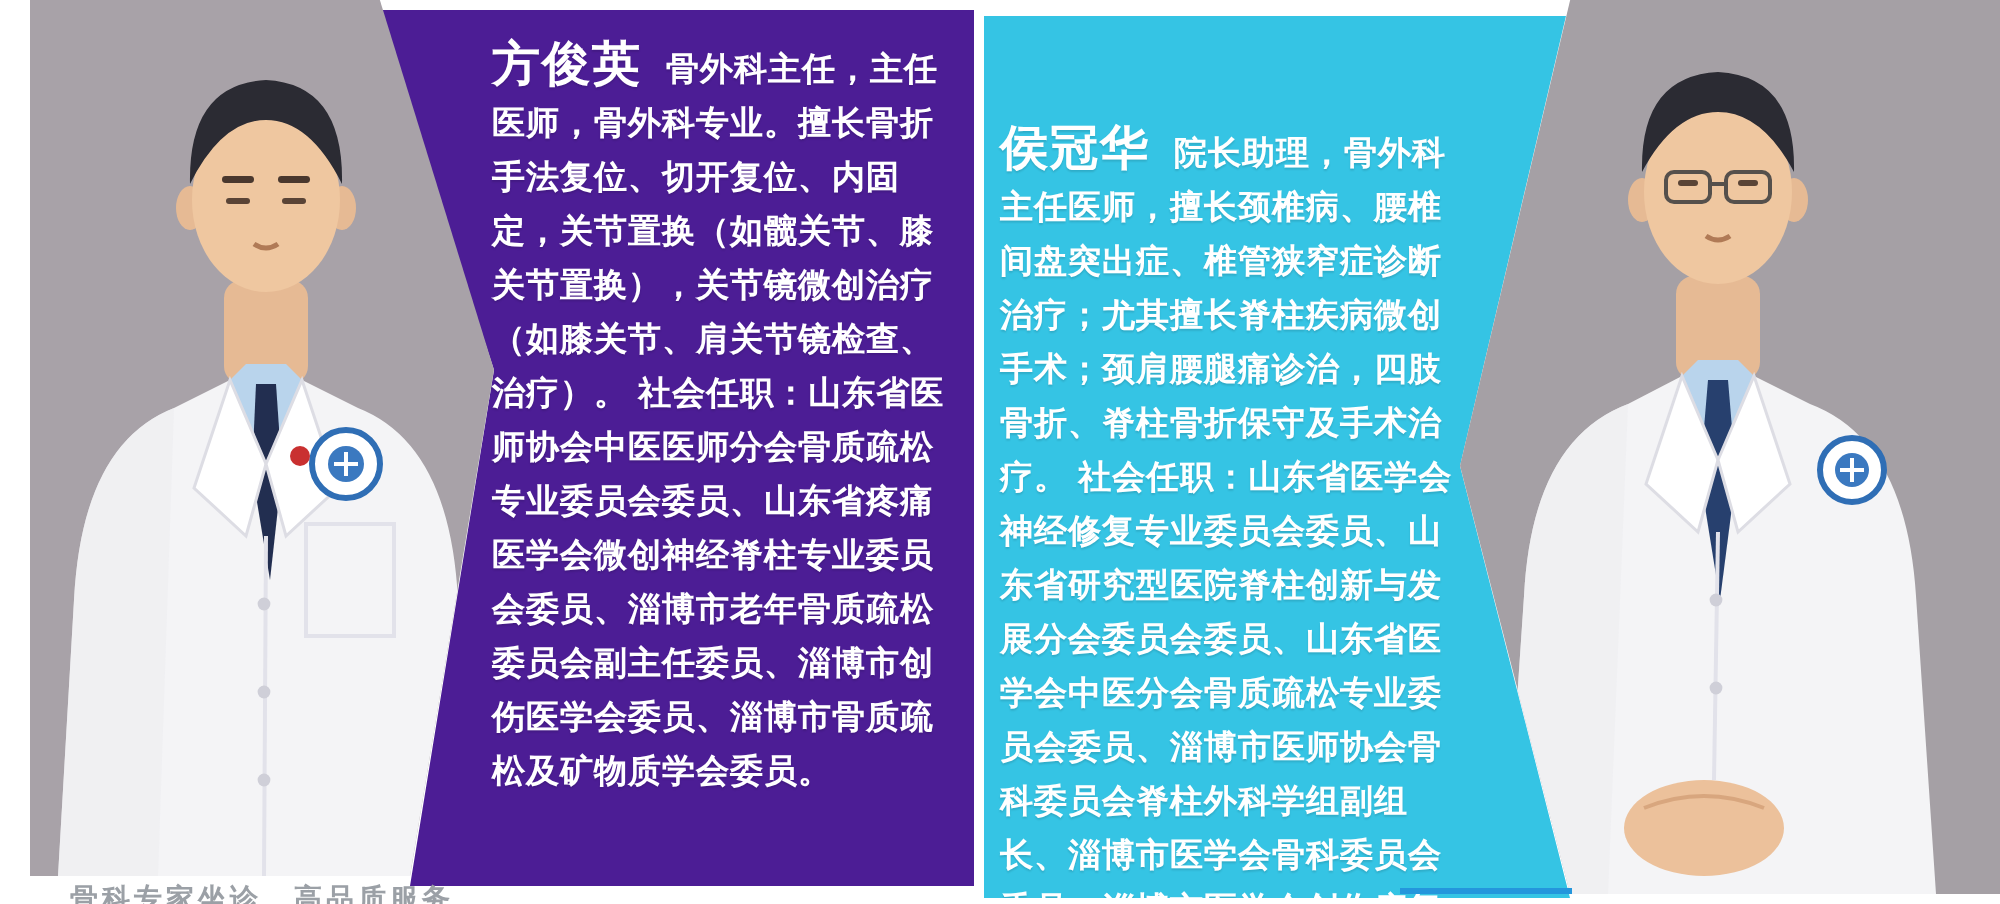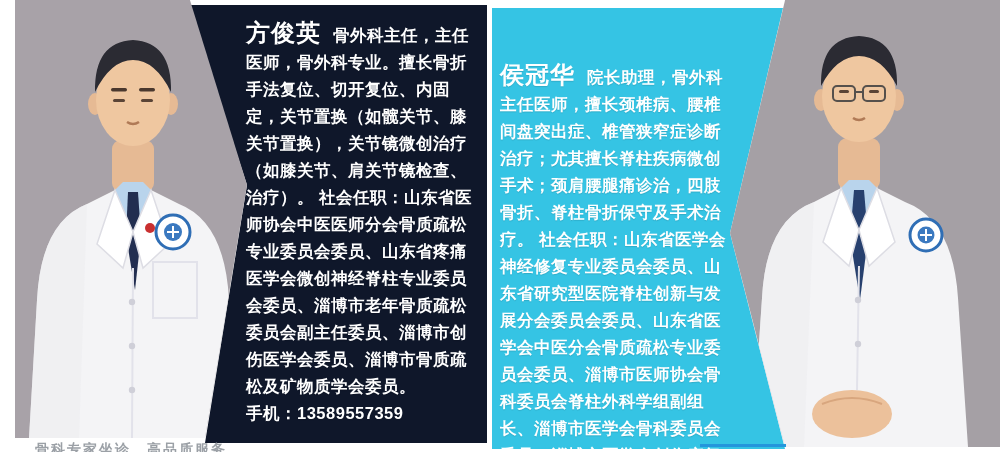--- a/index.html
+++ b/index.html
@@ -66,26 +66,25 @@
       </g>
       <circle cx="135" cy="228" r="5" fill="#c93030"></circle>
       <rect x="138" y="262" width="44" height="56" fill="none" stroke="#e2e2ea" stroke-width="2"></rect>
       <circle cx="117" cy="302" r="3.2" fill="#cfcfd8"></circle>
       <circle cx="117" cy="346" r="3.2" fill="#cfcfd8"></circle>
       <circle cx="117" cy="390" r="3.2" fill="#cfcfd8"></circle>
       <path d="M22,300 Q26,222 72,204 L64,438 L14,438 Z" fill="#ededf0" opacity="0.6"></path>
     </svg>
   </div>
 
-  <div class="panel panel-left" style="background: #0f172a;">
+  <div class="panel panel-left" style="background: #4c1d95;">
     <div class="panel-inner">
       <div class="doc-text">
         <span class="doc-name">方俊英</span><span>骨外科主任，主任医师，骨外科专业。擅长骨折手法复位、切开复位、内固定，关节置换（如髋关节、膝关节置换），关节镜微创治疗（如膝关节、肩关节镜检查、治疗）。</span>
         <span>社会任职：山东省医师协会中医医师分会骨质疏松专业委员会委员、山东省疼痛医学会微创神经脊柱专业委员会委员、淄博市老年骨质疏松委员会副主任委员、淄博市创伤医学会委员、淄博市骨质疏松及矿物质学会委员。</span>
-        <span class="phone-wrap"><span>手机：</span><span>13589557359</span></span>
       </div>
     </div>
   </div>
 
   <div class="panel panel-right" style="background: rgb(53, 196, 228);">
     <div class="panel-inner">
       <div class="doc-text">
         <span class="doc-name">侯冠华</span><span>院长助理，骨外科主任医师，擅长颈椎病、腰椎间盘突出症、椎管狭窄症诊断治疗；尤其擅长脊柱疾病微创手术；颈肩腰腿痛诊治，四肢骨折、脊柱骨折保守及手术治疗。</span>
         <span>社会任职：山东省医学会神经修复专业委员会委员、山东省研究型医院脊柱创新与发展分会委员会委员、山东省医学会中医分会骨质疏松专业委员会委员、淄博市医师协会骨科委员会脊柱外科学组副组长、淄博市医学会骨科委员会委员、淄博市医学会创伤康复委员会委员。</span>
         <span class="phone-wrap"><span>手机：</span></span>

